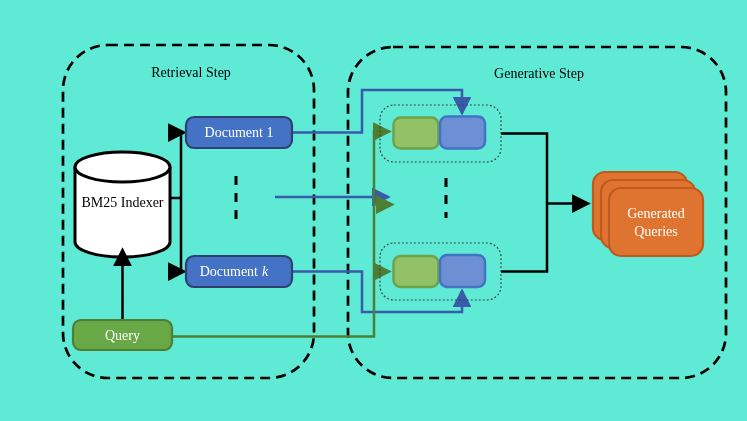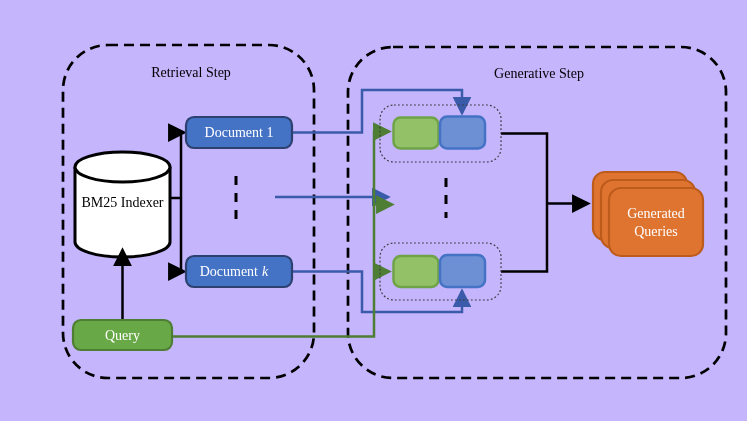--- a/index.html
+++ b/index.html
@@ -1,16 +1,16 @@
 <!DOCTYPE html>
 <html><head>
 <meta charset="utf-8">
 <style>
   html,body{margin:0;padding:0;background:#fff;}
-  .stage{position:relative;width:747px;height:421px;background:#c4b5fd;overflow:hidden;}
+  .stage{position:relative;width:747px;height:421px;background:#5eead4;overflow:hidden;}
   svg{display:block;}
   text{font-family:"Liberation Serif","DejaVu Serif",serif;font-size:14px;fill:#000;}
   .wtext{fill:#ffffff;}
   .panel{fill:none;stroke:#000;stroke-width:2.7;stroke-dasharray:10 6;}
   .dotbox{fill:none;stroke:#3a3a3a;stroke-width:1.2;stroke-dasharray:1.8 2.2;}
   .blackline{fill:none;stroke:#000;stroke-width:2.5;}
   .cyl{fill:#ffffff;stroke:#000;stroke-width:3;}
   .node{stroke-width:2.2;}
   .pairnode{stroke-width:2.5;}
   .conn{fill:none;stroke-width:2.5;}

